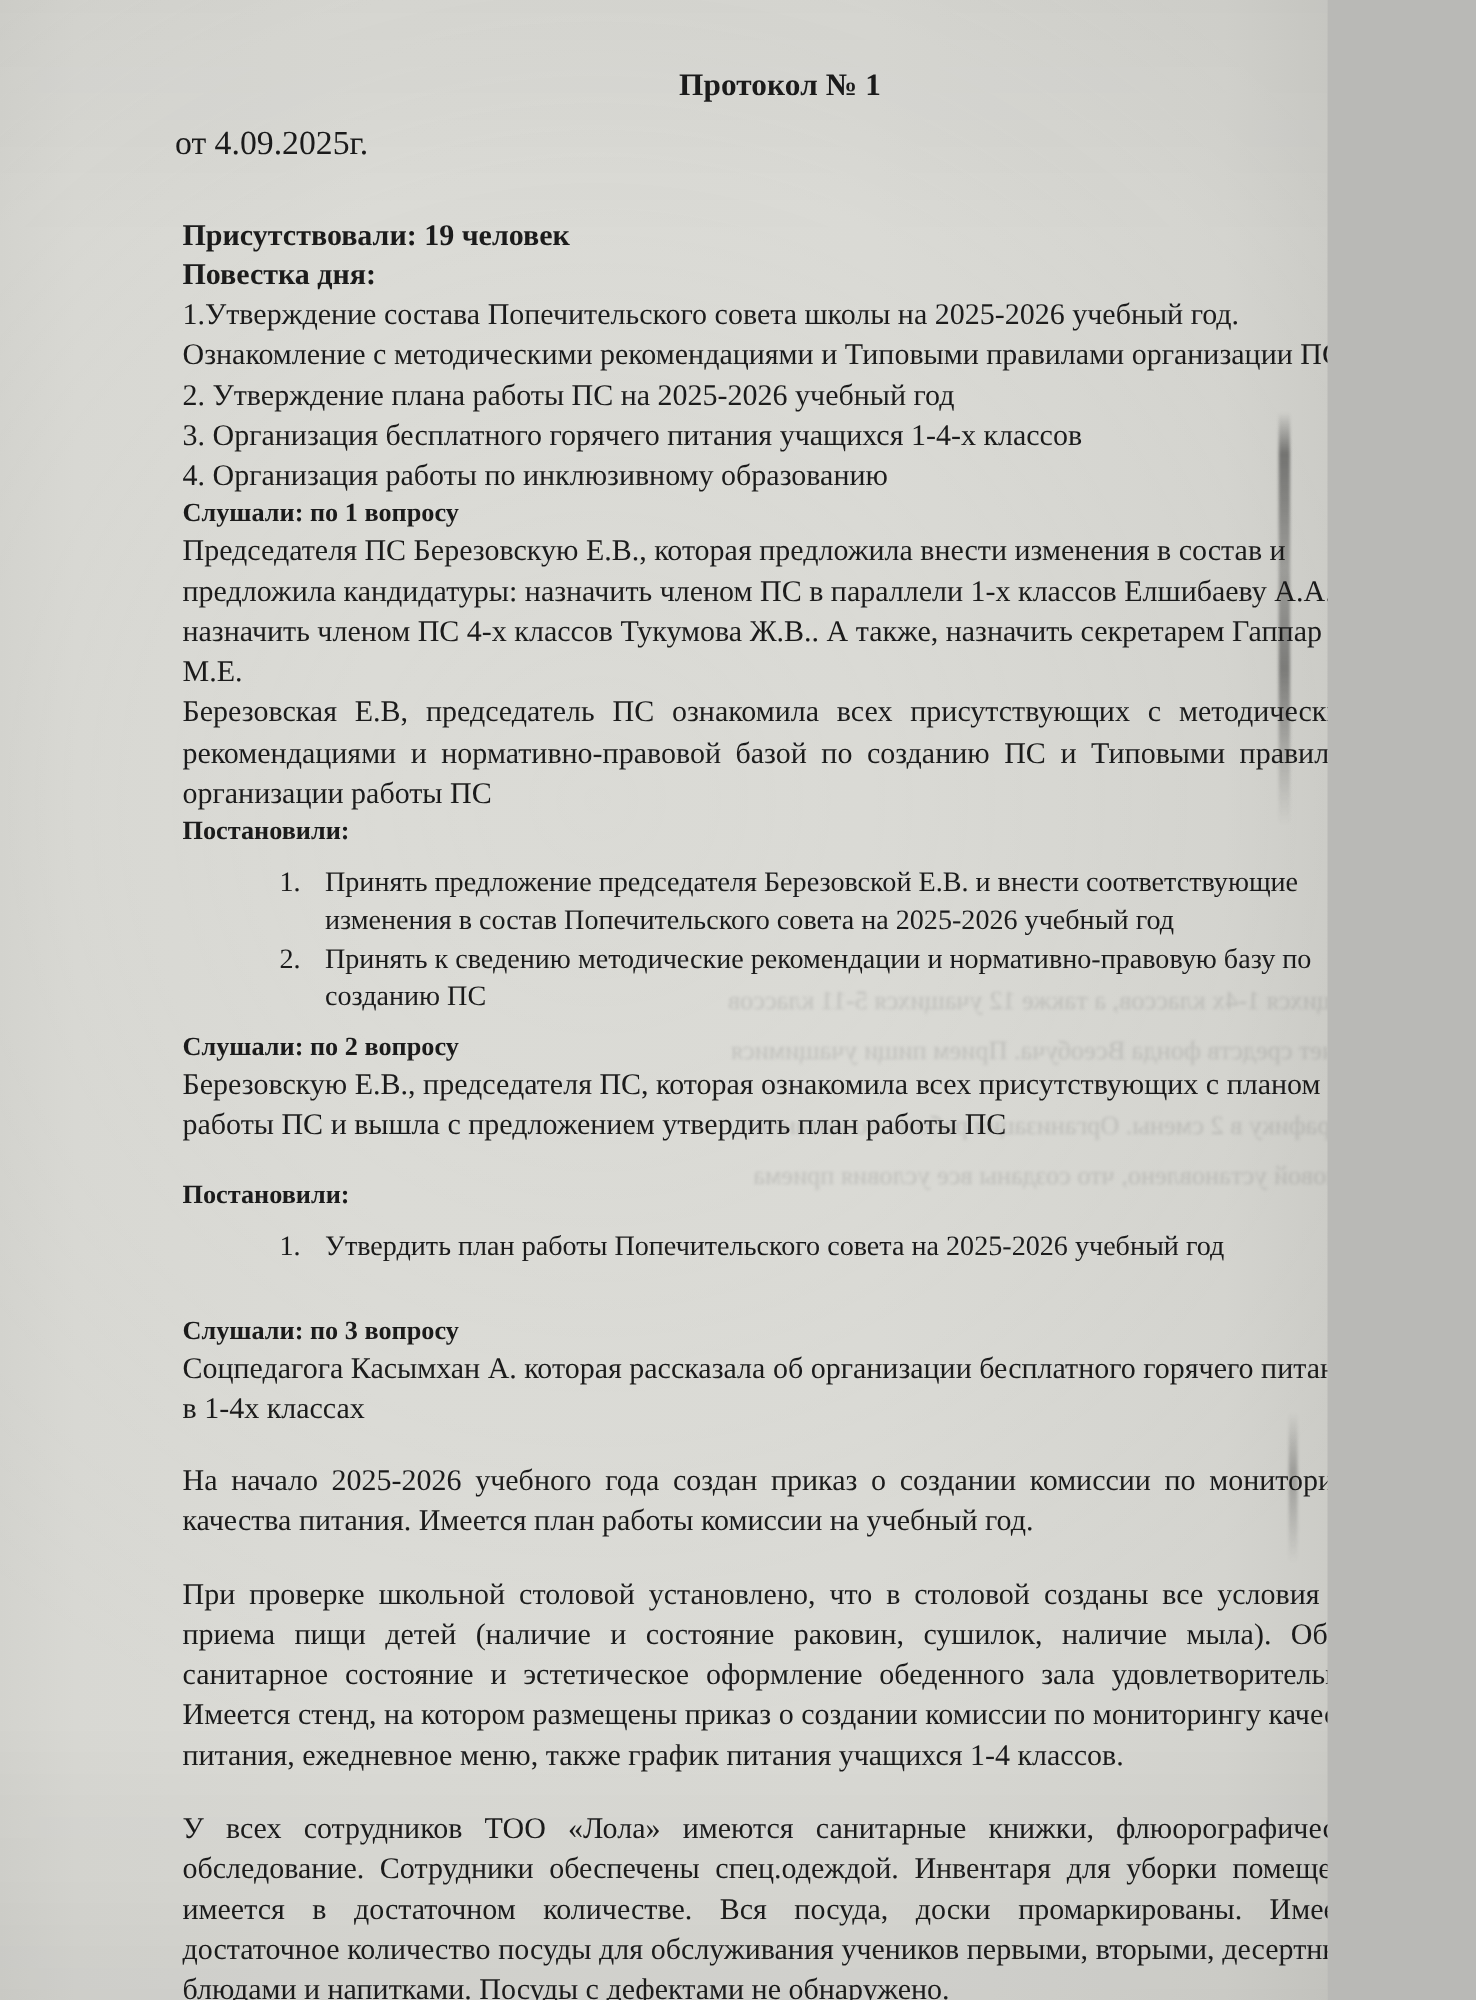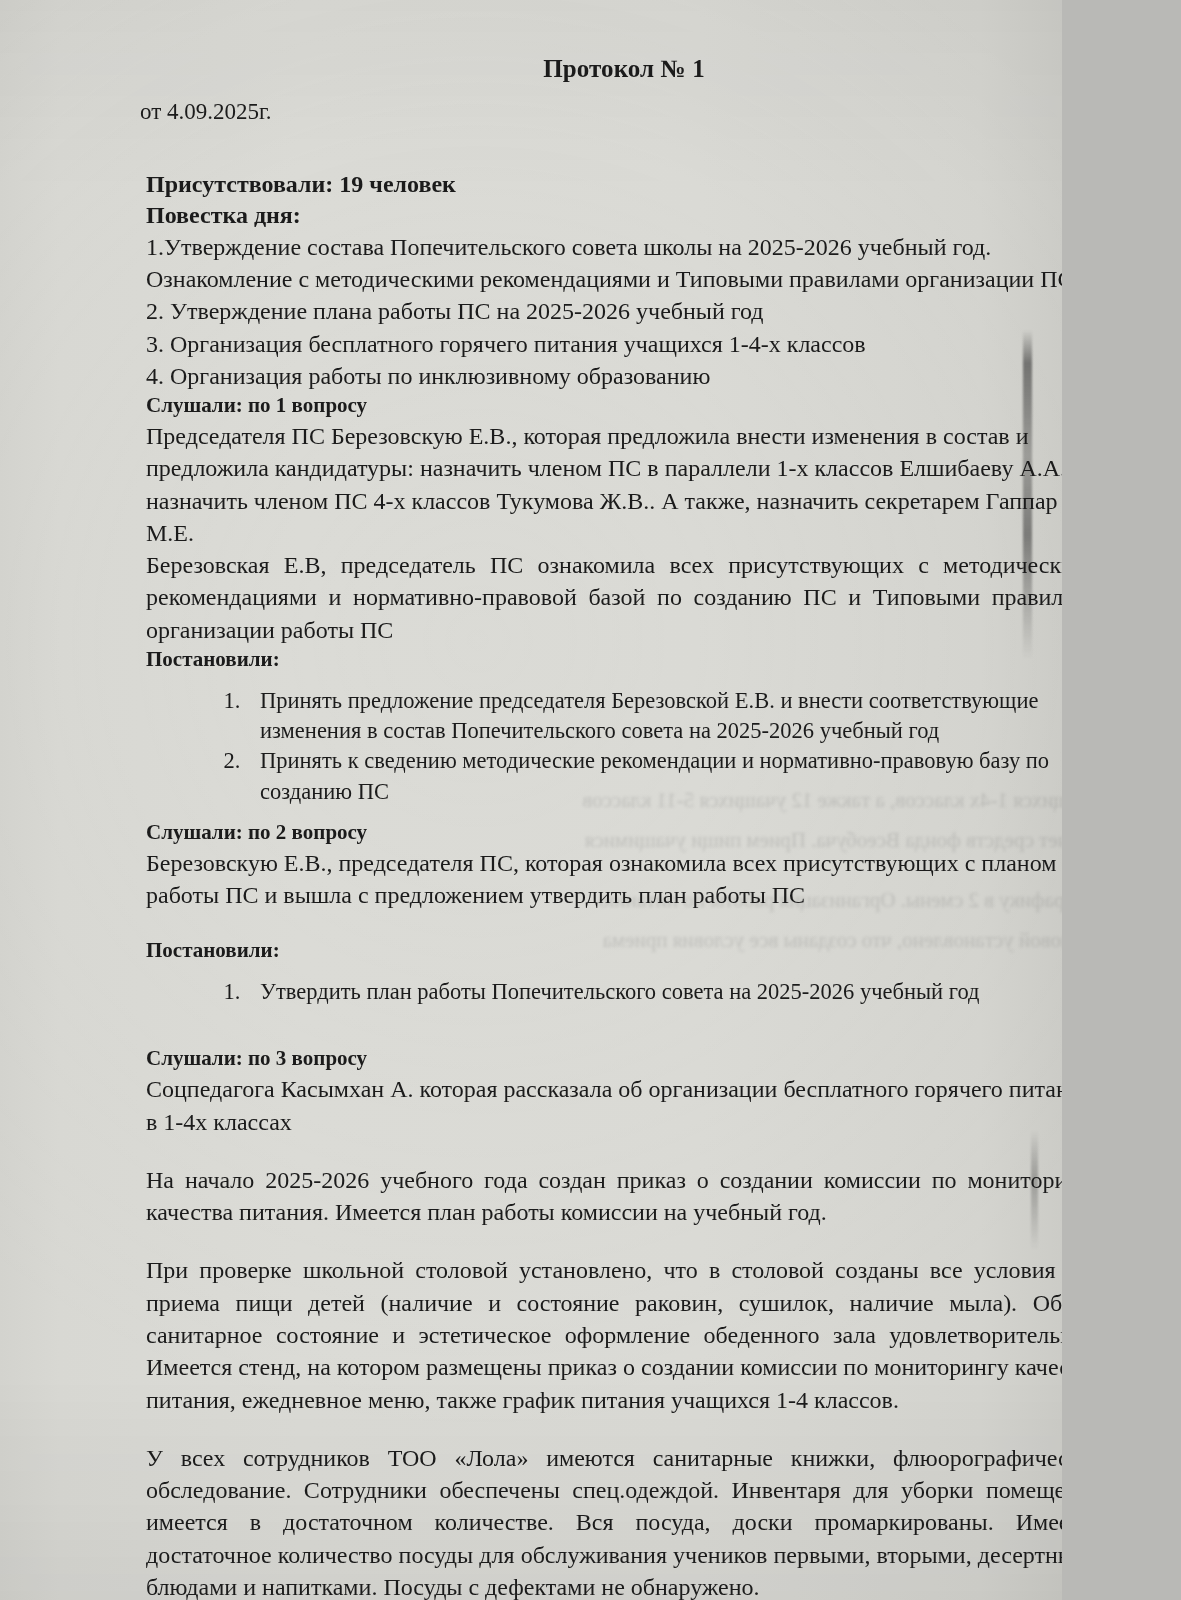--- a/index.html
+++ b/index.html
@@ -83,21 +83,21 @@
     font-size: 25px;
     line-height: 1.32;
     padding-top: 52px;
     letter-spacing: .1px;
   }
   .title-block .tl { display: block; }
 
   .datum {
     margin-top: 12px;
     margin-left: -6px;
-    font-size: 23px;
+    font-size: 27px;
     line-height: 1.3;
   }
 
   .present {
     margin-top: 42px;
     font-weight: bold;
     font-size: 24px;
     line-height: 1.28;
   }
   .agenda-head {

